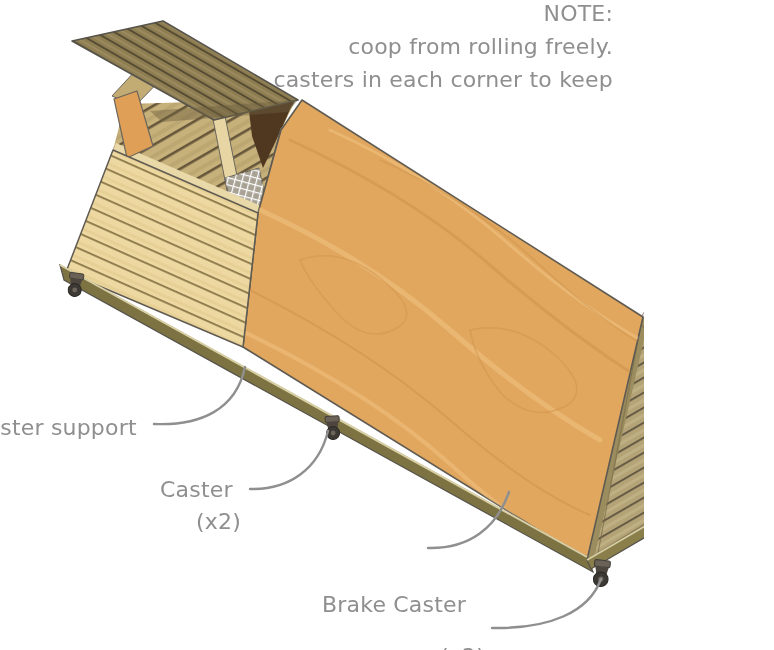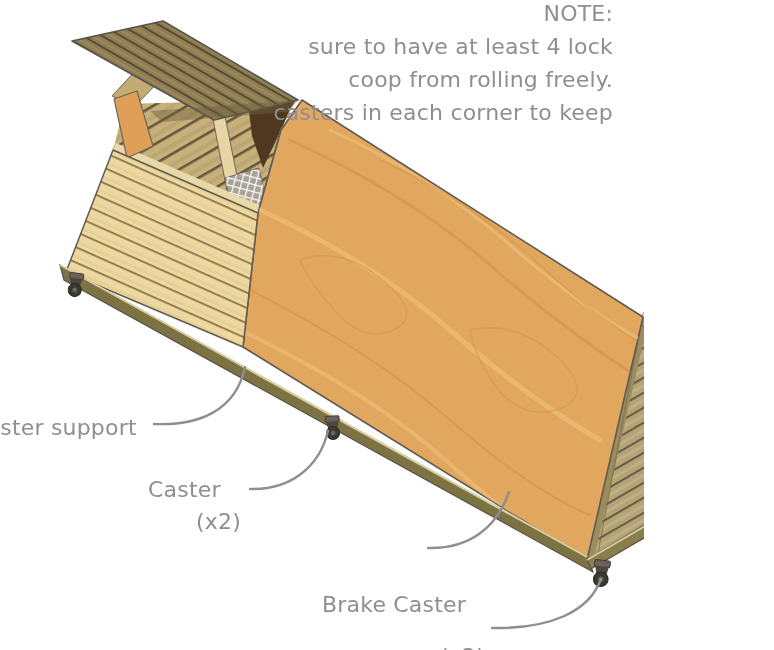--- a/index.html
+++ b/index.html
@@ -4,21 +4,21 @@
 <style>
   html,body{margin:0;padding:0;background:#ffffff;}
   #page{position:relative;width:644px;height:650px;overflow:hidden;background:#ffffff;
         font-family:"DejaVu Sans","Liberation Sans",sans-serif;}
   #art{position:absolute;left:0;top:0;}
   .lbl{position:absolute;color:#8f8f8f;font-size:22px;line-height:31px;white-space:nowrap;
        letter-spacing:0.2px;}
   #note-block{top:-3px;right:31px;text-align:right;line-height:33px;}
   #angle-iron{left:696px;top:252px;text-align:left;}
   #caster-support{left:-29px;top:412px;}
-  #caster-l1{left:148px;top:474px;}
+  #caster-l1{left:160px;top:474px;}
   #caster-l2{left:196px;top:506px;}
   #draught-l1{left:320px;top:536px;}
   #draught-l2{left:287px;top:568px;}
   #brake-l1{left:322px;top:589px;}
   #brake-l2{left:440px;top:641px;}
   #edge-glyph{left:740px;top:584px;font-size:50px;transform:scaleX(0.6);transform-origin:left top;
               color:#9a9a9a;}
   #page-edge-dashes{position:absolute;left:764px;top:0;width:4px;height:650px;
       background:repeating-linear-gradient(#7d88b8 0 4px, transparent 4px 10px);}
   #page-edge-line{position:absolute;left:769px;top:0;width:3px;height:650px;background:#2236cf;}
@@ -127,21 +127,20 @@
       <path d="M154,424 C200,426 236,410 245,367"></path>
       <path d="M250,489 C290,490 319,468 328,431"></path>
       <path d="M428,548 C470,549 497,527 509,492"></path>
       <path d="M492,628 C550,629 589,612 601,579"></path>
       <path d="M694,267 C670,257 665,288 678,326"></path>
     </g>
   </svg>
 
   <div id="note-block" class="lbl">
     <div>NOTE:</div>
-    <div>sure to have at least 4 lock</div>
     <div>coop from rolling freely.</div>
     <div>casters in each corner to keep</div>
   </div>
 
 
   <div id="caster-support" class="lbl">Caster support</div>
 
   <div id="caster-l1" class="lbl">Caster</div>
   <div id="caster-l2" class="lbl">(x2)</div>
 

